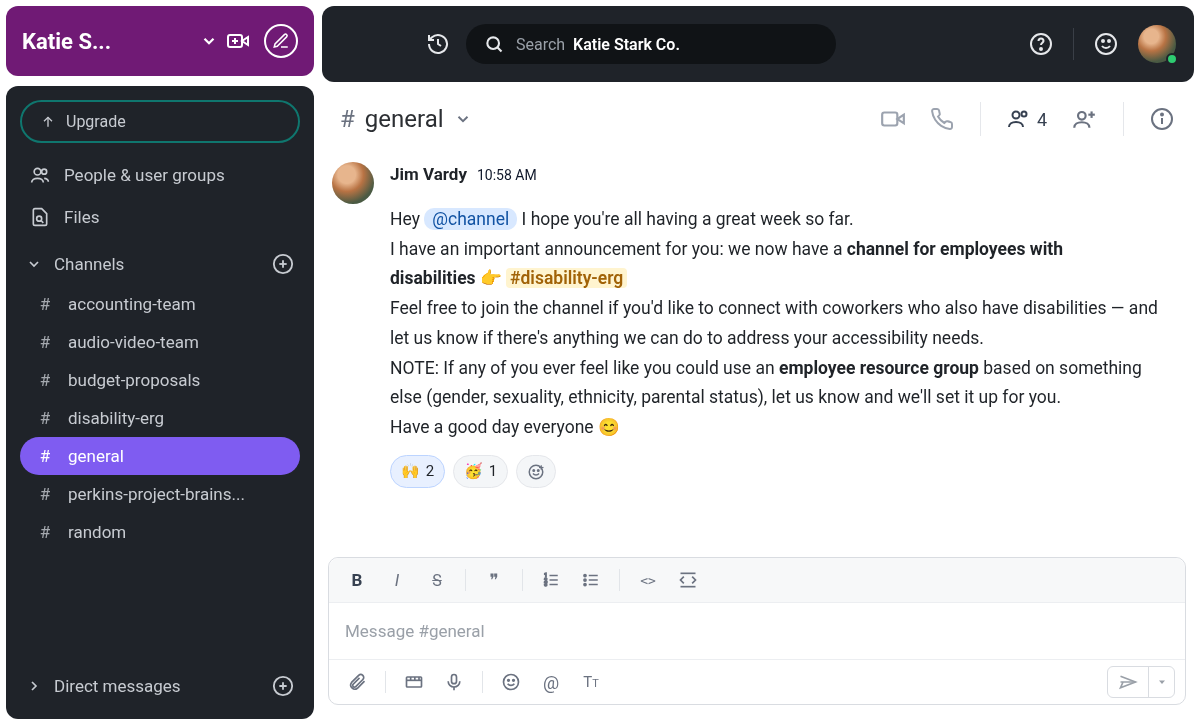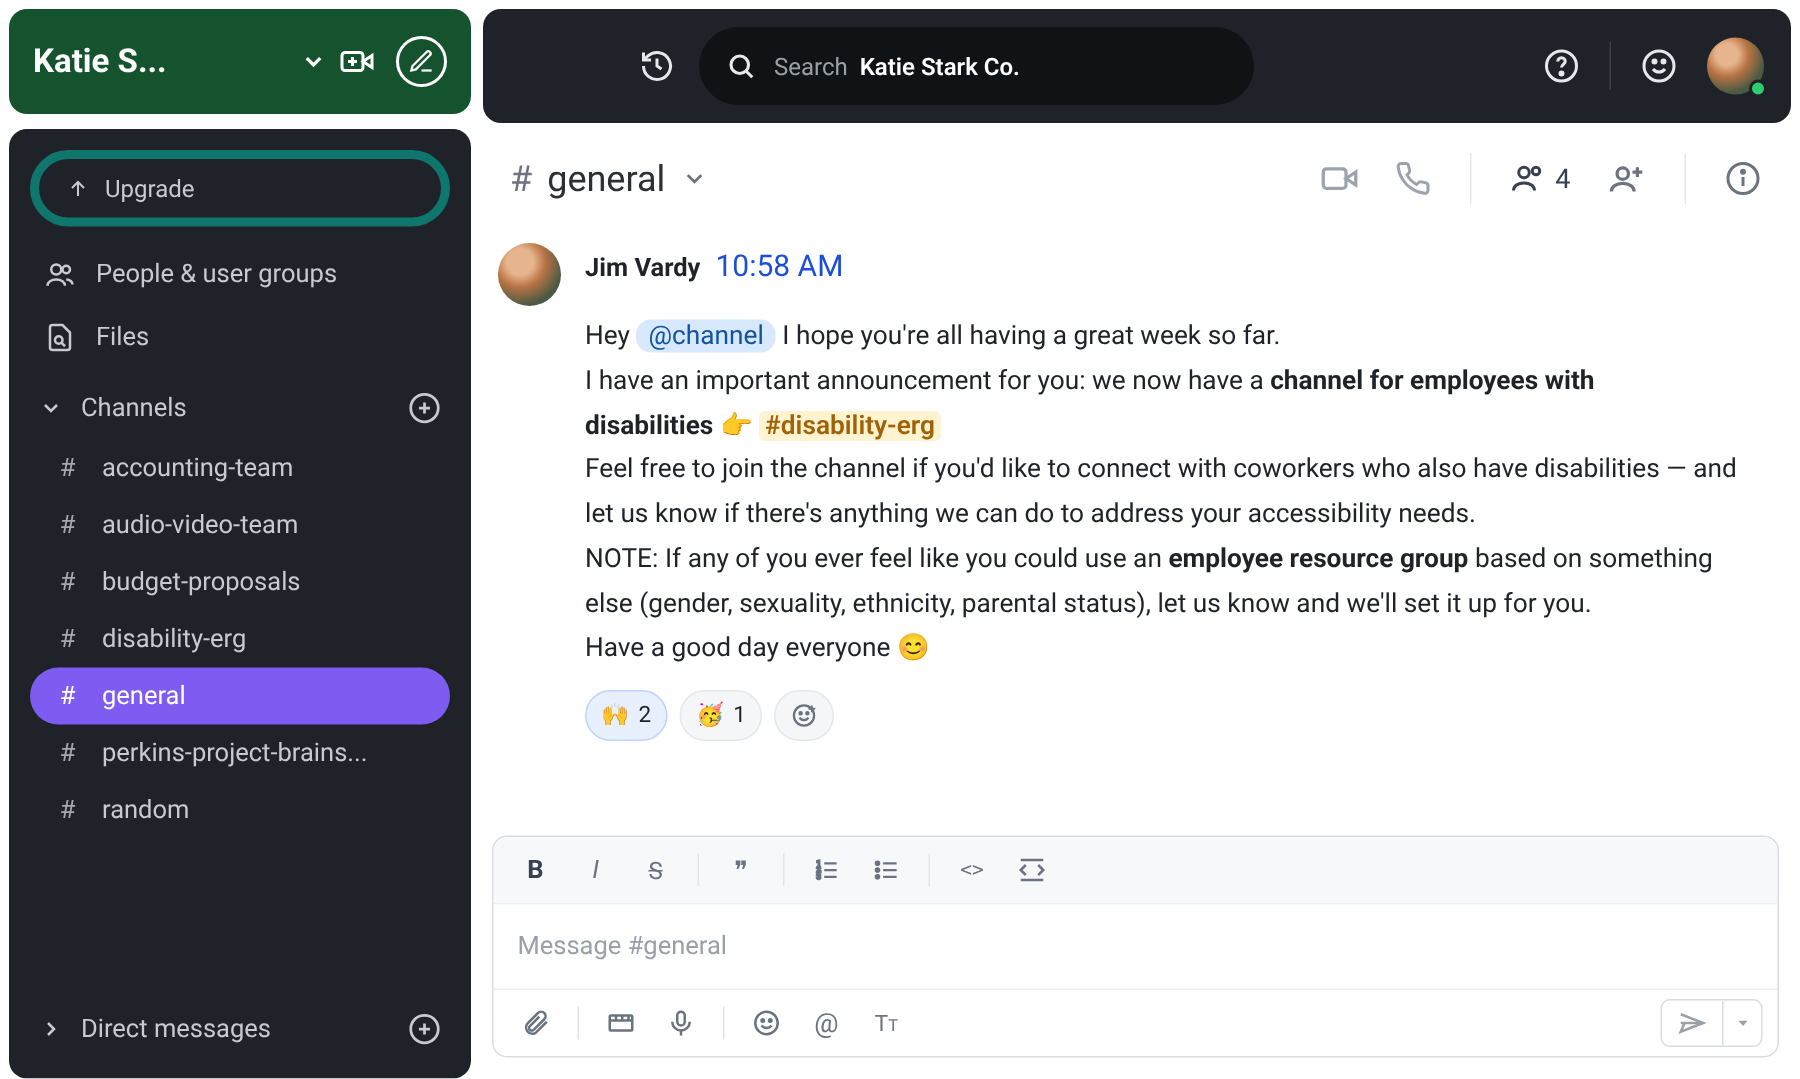--- a/index.html
+++ b/index.html
@@ -1,42 +1,42 @@
 <!DOCTYPE html>
 <html><head>
 <meta charset="utf-8">
 <style>
 * { margin: 0; padding: 0; box-sizing: border-box; font-family: -apple-system, BlinkMacSystemFont, "Segoe UI", Roboto, Helvetica, Arial, sans-serif; }
 body { background: #fff; width: 1200px; height: 719px; overflow: hidden; display: flex; }
 
 
 .sidebar { width: 314px; display: flex; flex-direction: column; gap: 10px; padding: 6px 0 0 6px; }
-.ws-header { height: 70px; background: #14532d; border-radius: 12px; display: flex; align-items: center; padding: 0 16px; gap: 8px; }
+.ws-header { height: 70px; background: #701a75; border-radius: 12px; display: flex; align-items: center; padding: 0 16px; gap: 8px; }
 .ws-name { color: #fff; font-size: 22px; font-weight: 700; flex: 1; overflow: hidden; white-space: nowrap; text-overflow: ellipsis; }
 .ws-header .icon { color: #fff; cursor: pointer; }
 .ws-actions { display: flex; gap: 14px; align-items: center; }
 .ws-compose { width: 34px; height: 34px; border-radius: 50%; border: 2px solid #fff; display:flex; align-items:center; justify-content:center; }
 
 .sb-body { flex: 1; background: #1f2329; border-radius: 12px; padding: 14px 10px; color: #c7cbd1; display:flex; flex-direction:column; gap:2px; overflow:hidden; }
-.upgrade { border: 6px solid #0f766e; border-radius: 999px; padding: 10px 18px; display:flex; align-items:center; gap:10px; margin: 0 4px 10px 4px; }
+.upgrade { border: 2px solid #0f766e; border-radius: 999px; padding: 10px 18px; display:flex; align-items:center; gap:10px; margin: 0 4px 10px 4px; }
 .sb-item { display:flex; align-items:center; gap:14px; padding: 10px 14px; border-radius: 6px; font-size: 17px; color:#c7cbd1; }
 .sb-section { display:flex; align-items:center; padding: 14px 10px 8px 10px; font-size:17px; }
 .sb-section .chev { margin-right:12px; }
 .sb-section .plus { margin-left:auto; }
 .channel { display:flex; align-items:center; gap:14px; padding: 9px 16px; border-radius: 999px; font-size: 17px; color:#c7cbd1; margin: 0 4px; white-space:nowrap; overflow:hidden; text-overflow:ellipsis; }
 .channel .hash { width:18px; text-align:center; opacity:.8; }
 .channel.active { background:#7f5cf1; color:#fff; }
 .channel.active .hash { opacity:1; }
 
 
 .main { flex:1; display:flex; flex-direction:column; }
 
 .topbar { height: 76px; margin:6px 6px 0 8px; background:#1f2329; border-radius:12px; display:flex; align-items:center; padding: 0 18px; gap:16px; }
 .tb-spacer-left { width: 110px; display:flex; justify-content:flex-end; }
-.searchbox { flex: 0 0 370px; height:52px; background:#101316; border-radius:999px; display:flex; align-items:center; gap:12px; padding:0 18px; color:#9aa0a8; }
+.searchbox { flex: 0 0 370px; height:40px; background:#101316; border-radius:999px; display:flex; align-items:center; gap:12px; padding:0 18px; color:#9aa0a8; }
 .searchbox .stext { font-size:16px; }
 .searchbox .stext b { color:#fff; font-weight:600; }
 .tb-right { margin-left:auto; display:flex; align-items:center; gap:20px; }
 .tb-icon { color:#e6e8eb; }
 .tb-div { width:1px; height:32px; background:#3a3f47; }
 .avatar { width:38px; height:38px; border-radius:50%; background: radial-gradient(circle at 35% 30%, #e7b58d 0 20%, #b87344 40%, #4a5a43 70%); position:relative; }
 .avatar .dot { position:absolute; right:-2px; bottom:-2px; width:12px; height:12px; border-radius:50%; background:#2ecc71; border:2px solid #1f2329; }
 
 .channel-header { height:74px; display:flex; align-items:center; padding: 0 26px; }
 .ch-name { font-size:24px; font-weight:400; color:#2c2f33; display:flex; align-items:center; gap:10px; }
@@ -44,21 +44,21 @@
 .ch-actions { margin-left:auto; display:flex; align-items:center; gap:24px; color:#6b7280; }
 .ch-div { width:1px; height:34px; background:#e5e7eb; margin:0 2px; }
 .member-count { display:flex; align-items:center; gap:6px; font-size:18px; color:#374151; }
 
 .msg-area { flex:1; padding: 4px 26px 0 18px; overflow:hidden; }
 .msg { display:flex; gap:16px; }
 .msg .avatar-s { width:42px; height:42px; border-radius:50%; background: radial-gradient(circle at 35% 30%, #e7b58d 0 22%, #b87344 42%, #4a5a43 72%); flex-shrink:0; margin-top:2px; }
 .msg-body { flex:1; color:#1f2328; font-size:17.5px; line-height:1.7; }
 .msg-head { display:flex; align-items:baseline; gap:10px; margin-bottom:16px; }
 .msg-author { font-weight:700; font-size:17px; }
-.msg-time { color:#1d4ed8; font-size:20px; }
+.msg-time { color:#0f172a; font-size:14px; }
 .mention { background:#d8e8ff; color:#1253a3; padding:1px 8px; border-radius:10px; }
 .chlink { background:#fff4cf; color:#a16207; padding:0 4px; border-radius:4px; font-weight:600; }
 .reactions { display:flex; gap:8px; margin-top:12px; }
 .reaction { display:flex; align-items:center; gap:6px; border:1px solid #e5e7eb; border-radius:999px; padding:3px 10px; font-size:15px; background:#f4f6f8; }
 .reaction.first { background:#e8f0ff; border-color:#bcd4ff; }
 
 .composer { margin: 14px 14px 14px 14px; border:1px solid #d9dce1; border-radius:10px; background:#fff; }
 .fmt-bar { display:flex; align-items:center; gap:4px; padding:6px 10px; border-bottom:1px solid #eceef1; background:#f7f8f9; border-radius:10px 10px 0 0; }
 .fmt-btn { width:36px; height:32px; display:flex; align-items:center; justify-content:center; color:#6b7280; border-radius:4px; }
 .fmt-div { width:1px; height:22px; background:#e2e5e9; margin:0 6px; }

